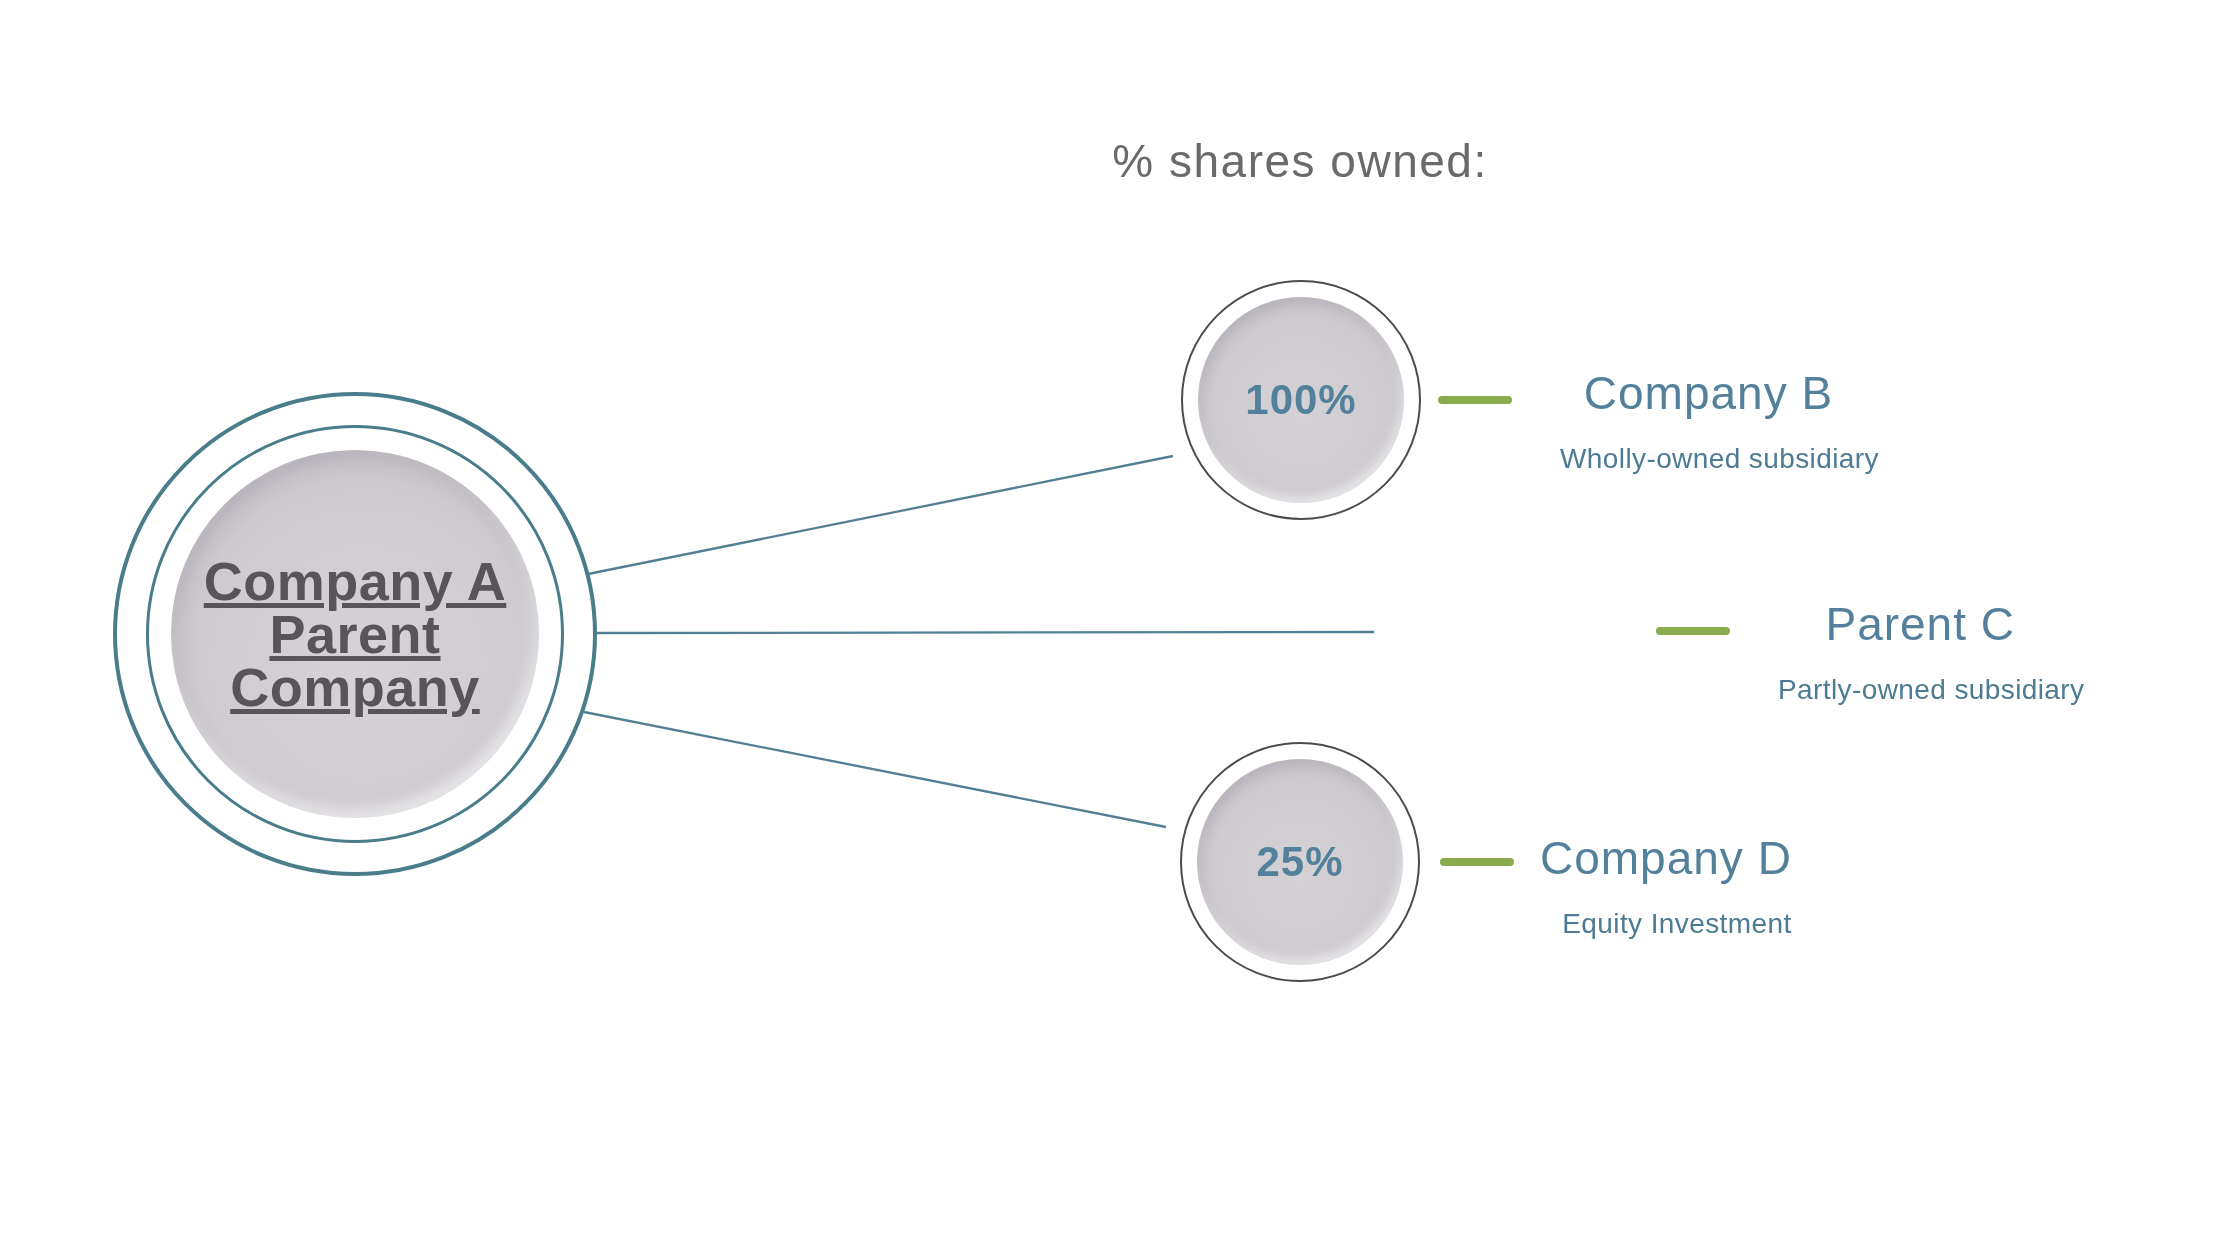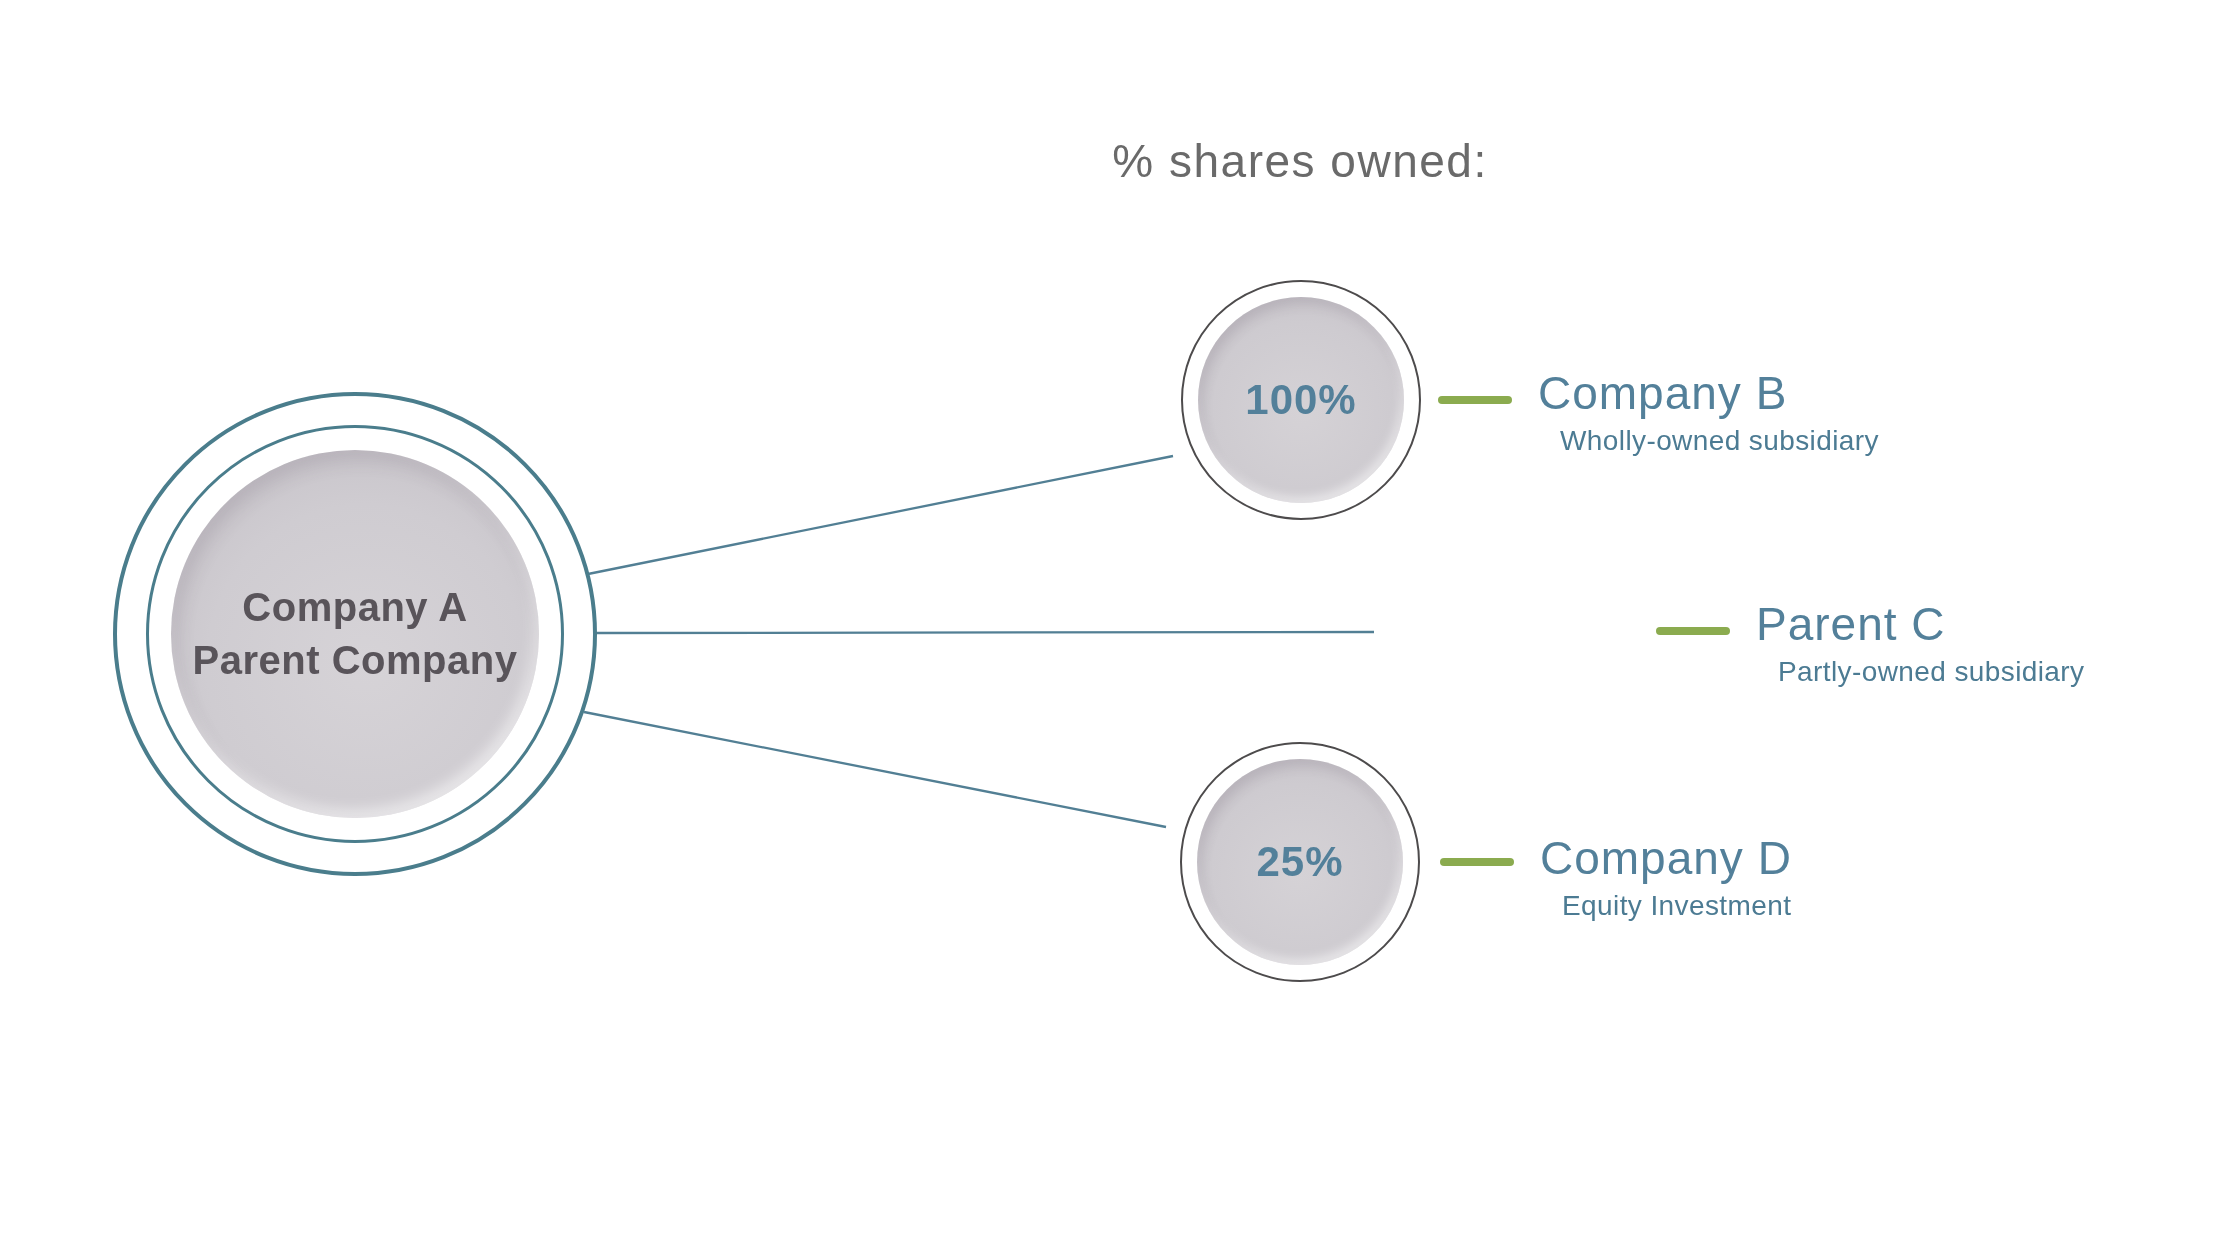--- a/index.html
+++ b/index.html
@@ -47,23 +47,24 @@
     box-sizing:border-box;
   }
   .parent .core{
     position:absolute;left:58px;top:58px;width:368px;height:368px;
     border-radius:50%;
     background:radial-gradient(circle at 53% 58%, #d6d3d7 0%, #cfccd1 55%, #c6c2c8 85%, #beb9c0 100%);
     box-shadow:inset 6px 10px 18px rgba(70,60,80,.14), inset -4px -8px 14px rgba(255,255,255,.55);
     display:flex;align-items:center;justify-content:center;text-align:center;
   }
   .parent .core .label{
-    font-size:40px;font-weight:700;line-height:53px;
+    font-size:54px;font-weight:700;line-height:53px;
     letter-spacing:0.5px;
     color:var(--parent-text,#59545a);
+    text-decoration:underline;
   }
 
   
   .node{position:absolute;width:240px;height:240px;}
   .node .nring{
     position:absolute;inset:0;border-radius:50%;
     border:2px solid var(--node-outline,#4d4b4c);
     box-sizing:border-box;
     background:#ffffff;
   }
@@ -79,21 +80,21 @@
     color:var(--teal-text,#4d7e9a);
   }
 
   
   .dash{
     position:absolute;width:74px;height:8px;border-radius:4px;
     background:var(--green-dash,#8bab4f);
   }
 
   
-  .sub-label{position:absolute;display:flex;flex-direction:column;gap:6px;}
+  .sub-label{position:absolute;display:flex;flex-direction:column;gap:24px;align-items:center;}
   .sub-label .name{
     font-size:46px;font-weight:400;line-height:52px;
     letter-spacing:1px;white-space:nowrap;
     color:var(--teal-text,#53809a);
   }
   .sub-label .type{
     font-size:28px;font-weight:400;line-height:32px;
     letter-spacing:0.4px;white-space:nowrap;
     color:var(--teal-text-bold,#4c7b93);
     margin-left:22px;

